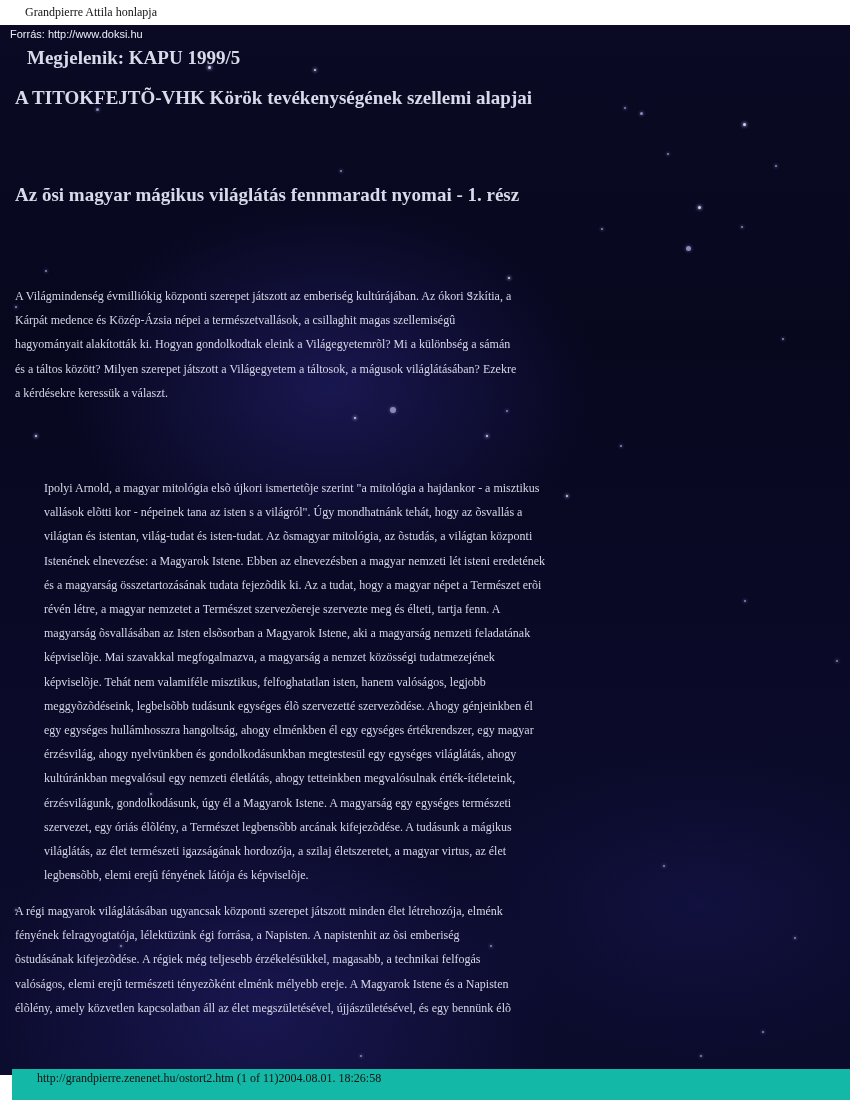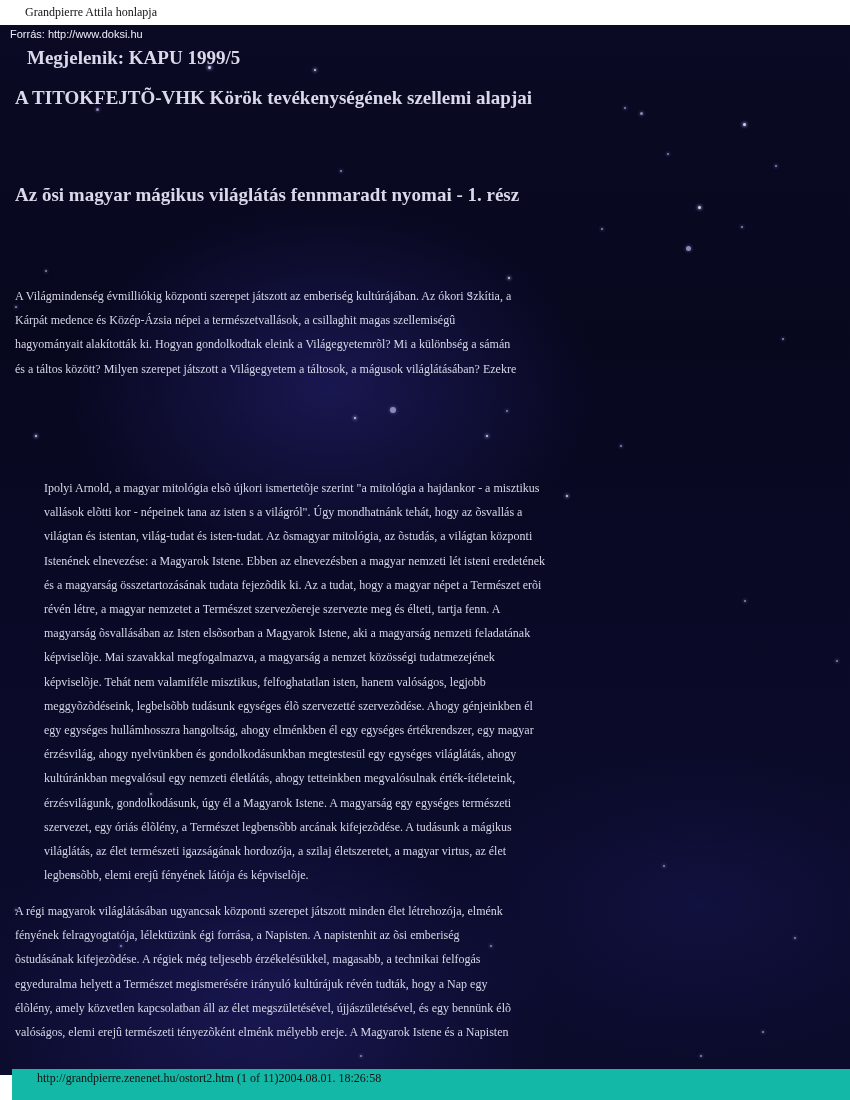--- a/index.html
+++ b/index.html
@@ -173,20 +173,21 @@
 
   <h2 class="h-meg">Megjelenik: KAPU 1999/5</h2>
   <h2 class="h-main">A TITOKFEJTÕ-VHK Körök tevékenységének szellemi alapjai</h2>
   <h2 class="h-sub">Az õsi magyar mágikus világlátás fennmaradt nyomai - 1. rész</h2>
 
   <p class="para" id="p1">
     <span class="ln">A Világmindenség évmilliókig központi szerepet játszott az emberiség kultúrájában. Az ókori Szkítia, a</span>
     <span class="ln">Kárpát medence és Közép-Ázsia népei a természetvallások, a csillaghit magas szellemiségû</span>
     <span class="ln">hagyományait alakították ki. Hogyan gondolkodtak eleink a Világegyetemrõl? Mi a különbség a sámán</span>
     <span class="ln">és a táltos között? Milyen szerepet játszott a Világegyetem a táltosok, a mágusok világlátásában? Ezekre</span>
+    <span class="ln">a kérdésekre keressük a választ.</span>
   </p>
 
   <p class="para" id="p2">
     <span class="ln">Ipolyi Arnold, a magyar mitológia elsõ újkori ismertetõje szerint "a mitológia a hajdankor - a misztikus</span>
     <span class="ln">vallások elõtti kor - népeinek tana az isten s a világról". Úgy mondhatnánk tehát, hogy az õsvallás a</span>
     <span class="ln">világtan és istentan, világ-tudat és isten-tudat. Az õsmagyar mitológia, az õstudás, a világtan központi</span>
     <span class="ln">Istenének elnevezése: a Magyarok Istene. Ebben az elnevezésben a magyar nemzeti lét isteni eredetének</span>
     <span class="ln">és a magyarság összetartozásának tudata fejezõdik ki. Az a tudat, hogy a magyar népet a Természet erõi</span>
     <span class="ln">révén létre, a magyar nemzetet a Természet szervezõereje szervezte meg és élteti, tartja fenn. A</span>
     <span class="ln">magyarság õsvallásában az Isten elsõsorban a Magyarok Istene, aki a magyarság nemzeti feladatának</span>
@@ -199,21 +200,20 @@
     <span class="ln">érzésvilágunk, gondolkodásunk, úgy él a Magyarok Istene. A magyarság egy egységes természeti</span>
     <span class="ln">szervezet, egy óriás élõlény, a Természet legbensõbb arcának kifejezõdése. A tudásunk a mágikus</span>
     <span class="ln">világlátás, az élet természeti igazságának hordozója, a szilaj életszeretet, a magyar virtus, az élet</span>
     <span class="ln">legbensõbb, elemi erejû fényének látója és képviselõje.</span>
   </p>
 
   <p class="para" id="p3">
     <span class="ln">A régi magyarok világlátásában ugyancsak központi szerepet játszott minden élet létrehozója, elménk</span>
     <span class="ln">fényének felragyogtatója, lélektüzünk égi forrása, a Napisten. A napistenhit az õsi emberiség</span>
     <span class="ln">õstudásának kifejezõdése. A régiek még teljesebb érzékelésükkel, magasabb, a technikai felfogás</span>
-    <span class="ln">egyeduralma helyett a Természet megismerésére irányuló kultúrájuk révén tudták, hogy a Nap egy</span>
+    <span class="ln">valóságos, elemi erejû természeti tényezõként elménk mélyebb ereje. A Magyarok Istene és a Napisten</span>
     <span class="ln">élõlény, amely közvetlen kapcsolatban áll az élet megszületésével, újjászületésével, és egy bennünk élõ</span>
-    <span class="ln">valóságos, elemi erejû természeti tényezõként elménk mélyebb ereje. A Magyarok Istene és a Napisten</span>
   </p>
 </div>
 
 <div class="page-footer">
   <span class="url">http://grandpierre.zenenet.hu/ostort2.htm (1 of 11)2004.08.01. 18:26:58</span>
 </div>
 
 </body></html>

